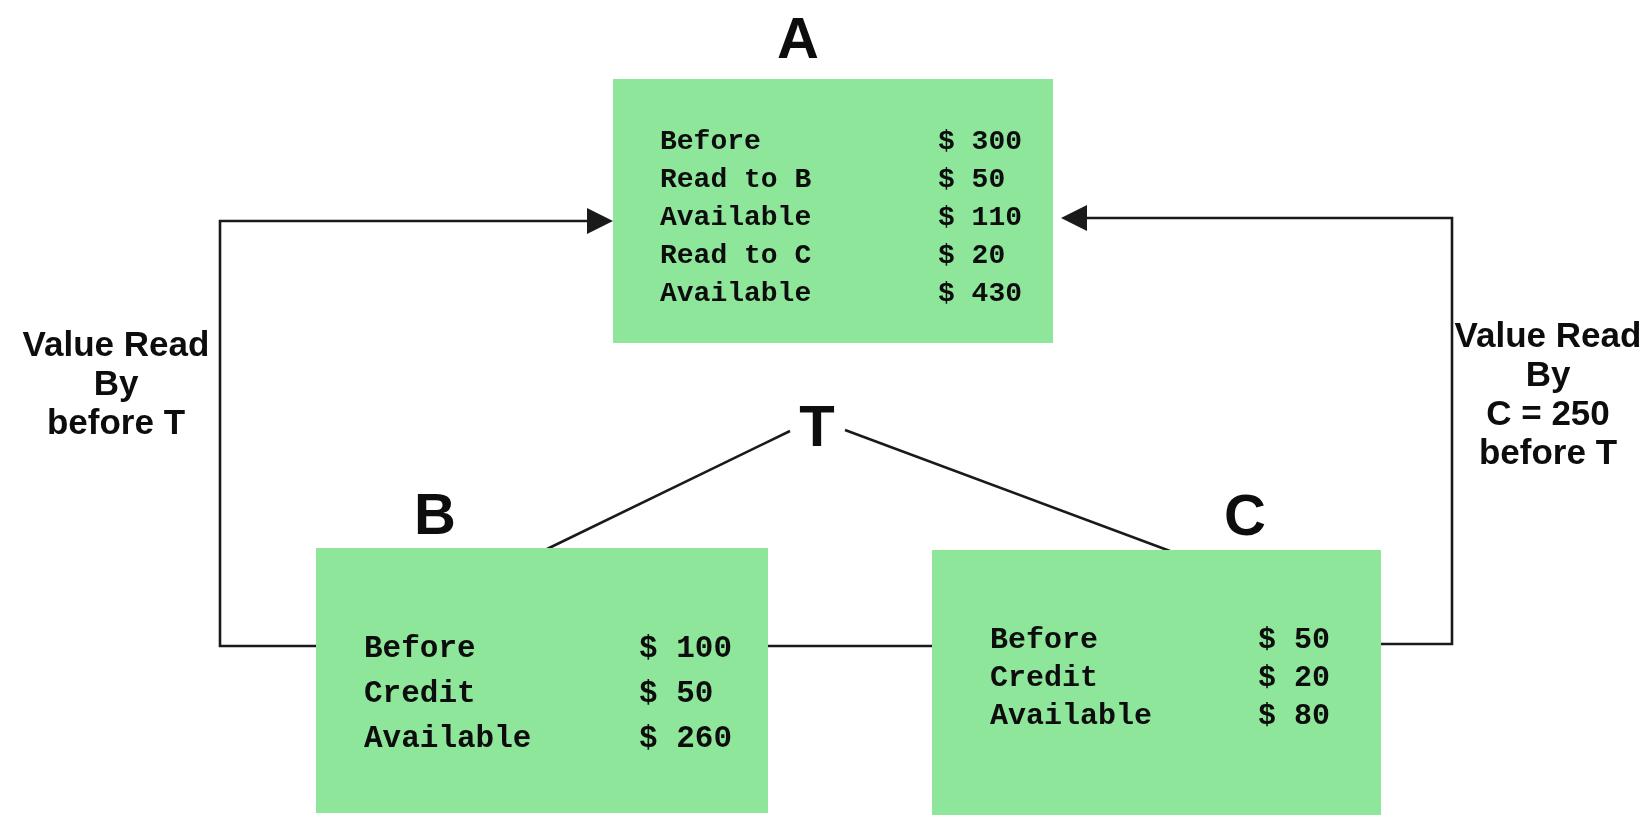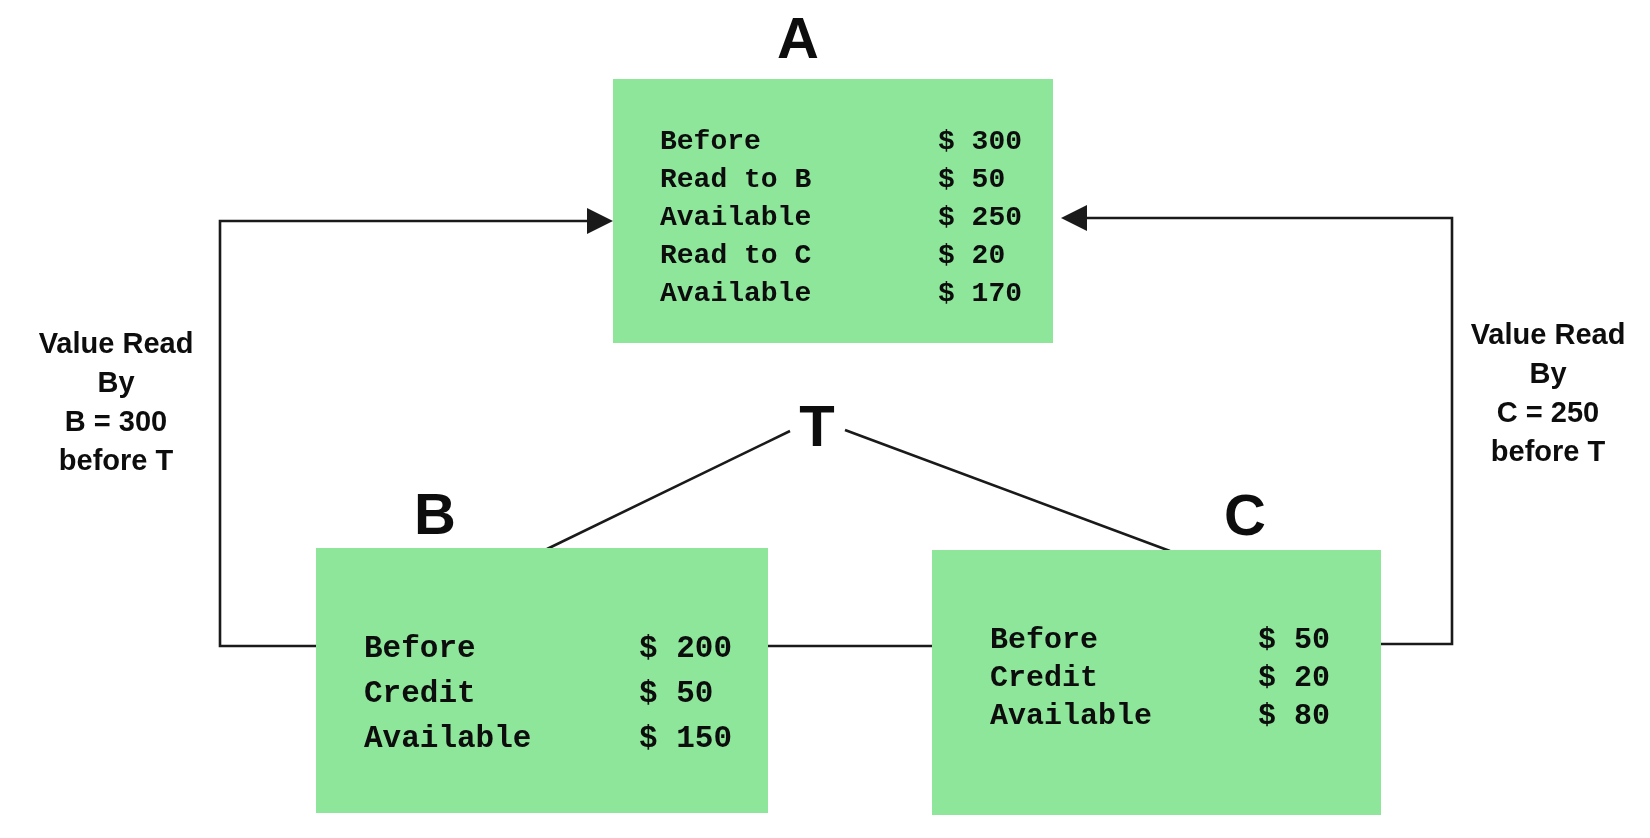--- a/index.html
+++ b/index.html
@@ -38,21 +38,21 @@
     color:var(--text,#0d0d0d);
   }
   #label-a { left:753px;  top:8px;   }
   #label-b { left:390px;  top:484px; }
   #label-c { left:1200px; top:485px; }
   #label-t { left:772px;  top:396px; }
 
   .annotation {
     position:absolute; z-index:2;
     width:220px; text-align:center;
-    font-size:29px; line-height:39px;
+    font-size:35px; line-height:39px;
   }
   #ann-left  { left:6px;    top:324px; }
   #ann-right { left:1438px; top:315px; }
 </style>
 </head>
 <body>
 
 <div class="stage">
 
   <svg class="wires" viewBox="0 0 1650 838">
@@ -74,44 +74,44 @@
     <div class="row">
       <span class="lbl">Before</span>
       <span class="val">$ 300</span>
     </div>
     <div class="row">
       <span class="lbl">Read to B</span>
       <span class="val">$ 50</span>
     </div>
     <div class="row">
       <span class="lbl">Available</span>
-      <span class="val">$ 250</span>
+      <span class="val">$ 110</span>
     </div>
     <div class="row">
       <span class="lbl">Read to C</span>
       <span class="val">$ 20</span>
     </div>
     <div class="row">
       <span class="lbl">Available</span>
-      <span class="val">$ 170</span>
+      <span class="val">$ 430</span>
     </div>
   </div>
 
   <div class="node-box" id="box-b">
     <div class="row">
       <span class="lbl">Before</span>
-      <span class="val">$ 200</span>
+      <span class="val">$ 100</span>
     </div>
     <div class="row">
       <span class="lbl">Credit</span>
       <span class="val">$ 50</span>
     </div>
     <div class="row">
       <span class="lbl">Available</span>
-      <span class="val">$ 150</span>
+      <span class="val">$ 260</span>
     </div>
   </div>
 
   <div class="node-box" id="box-c">
     <div class="row">
       <span class="lbl">Before</span>
       <span class="val">$ 50</span>
     </div>
     <div class="row">
       <span class="lbl">Credit</span>
@@ -119,21 +119,20 @@
     </div>
     <div class="row">
       <span class="lbl">Available</span>
       <span class="val">$ 80</span>
     </div>
   </div>
 
   <div class="annotation" id="ann-left">
     <div>Value Read</div>
     <div>By</div>
-    <div>B = 300</div>
     <div>before T</div>
   </div>
 
   <div class="annotation" id="ann-right">
     <div>Value Read</div>
     <div>By</div>
     <div>C = 250</div>
     <div>before T</div>
   </div>
 

